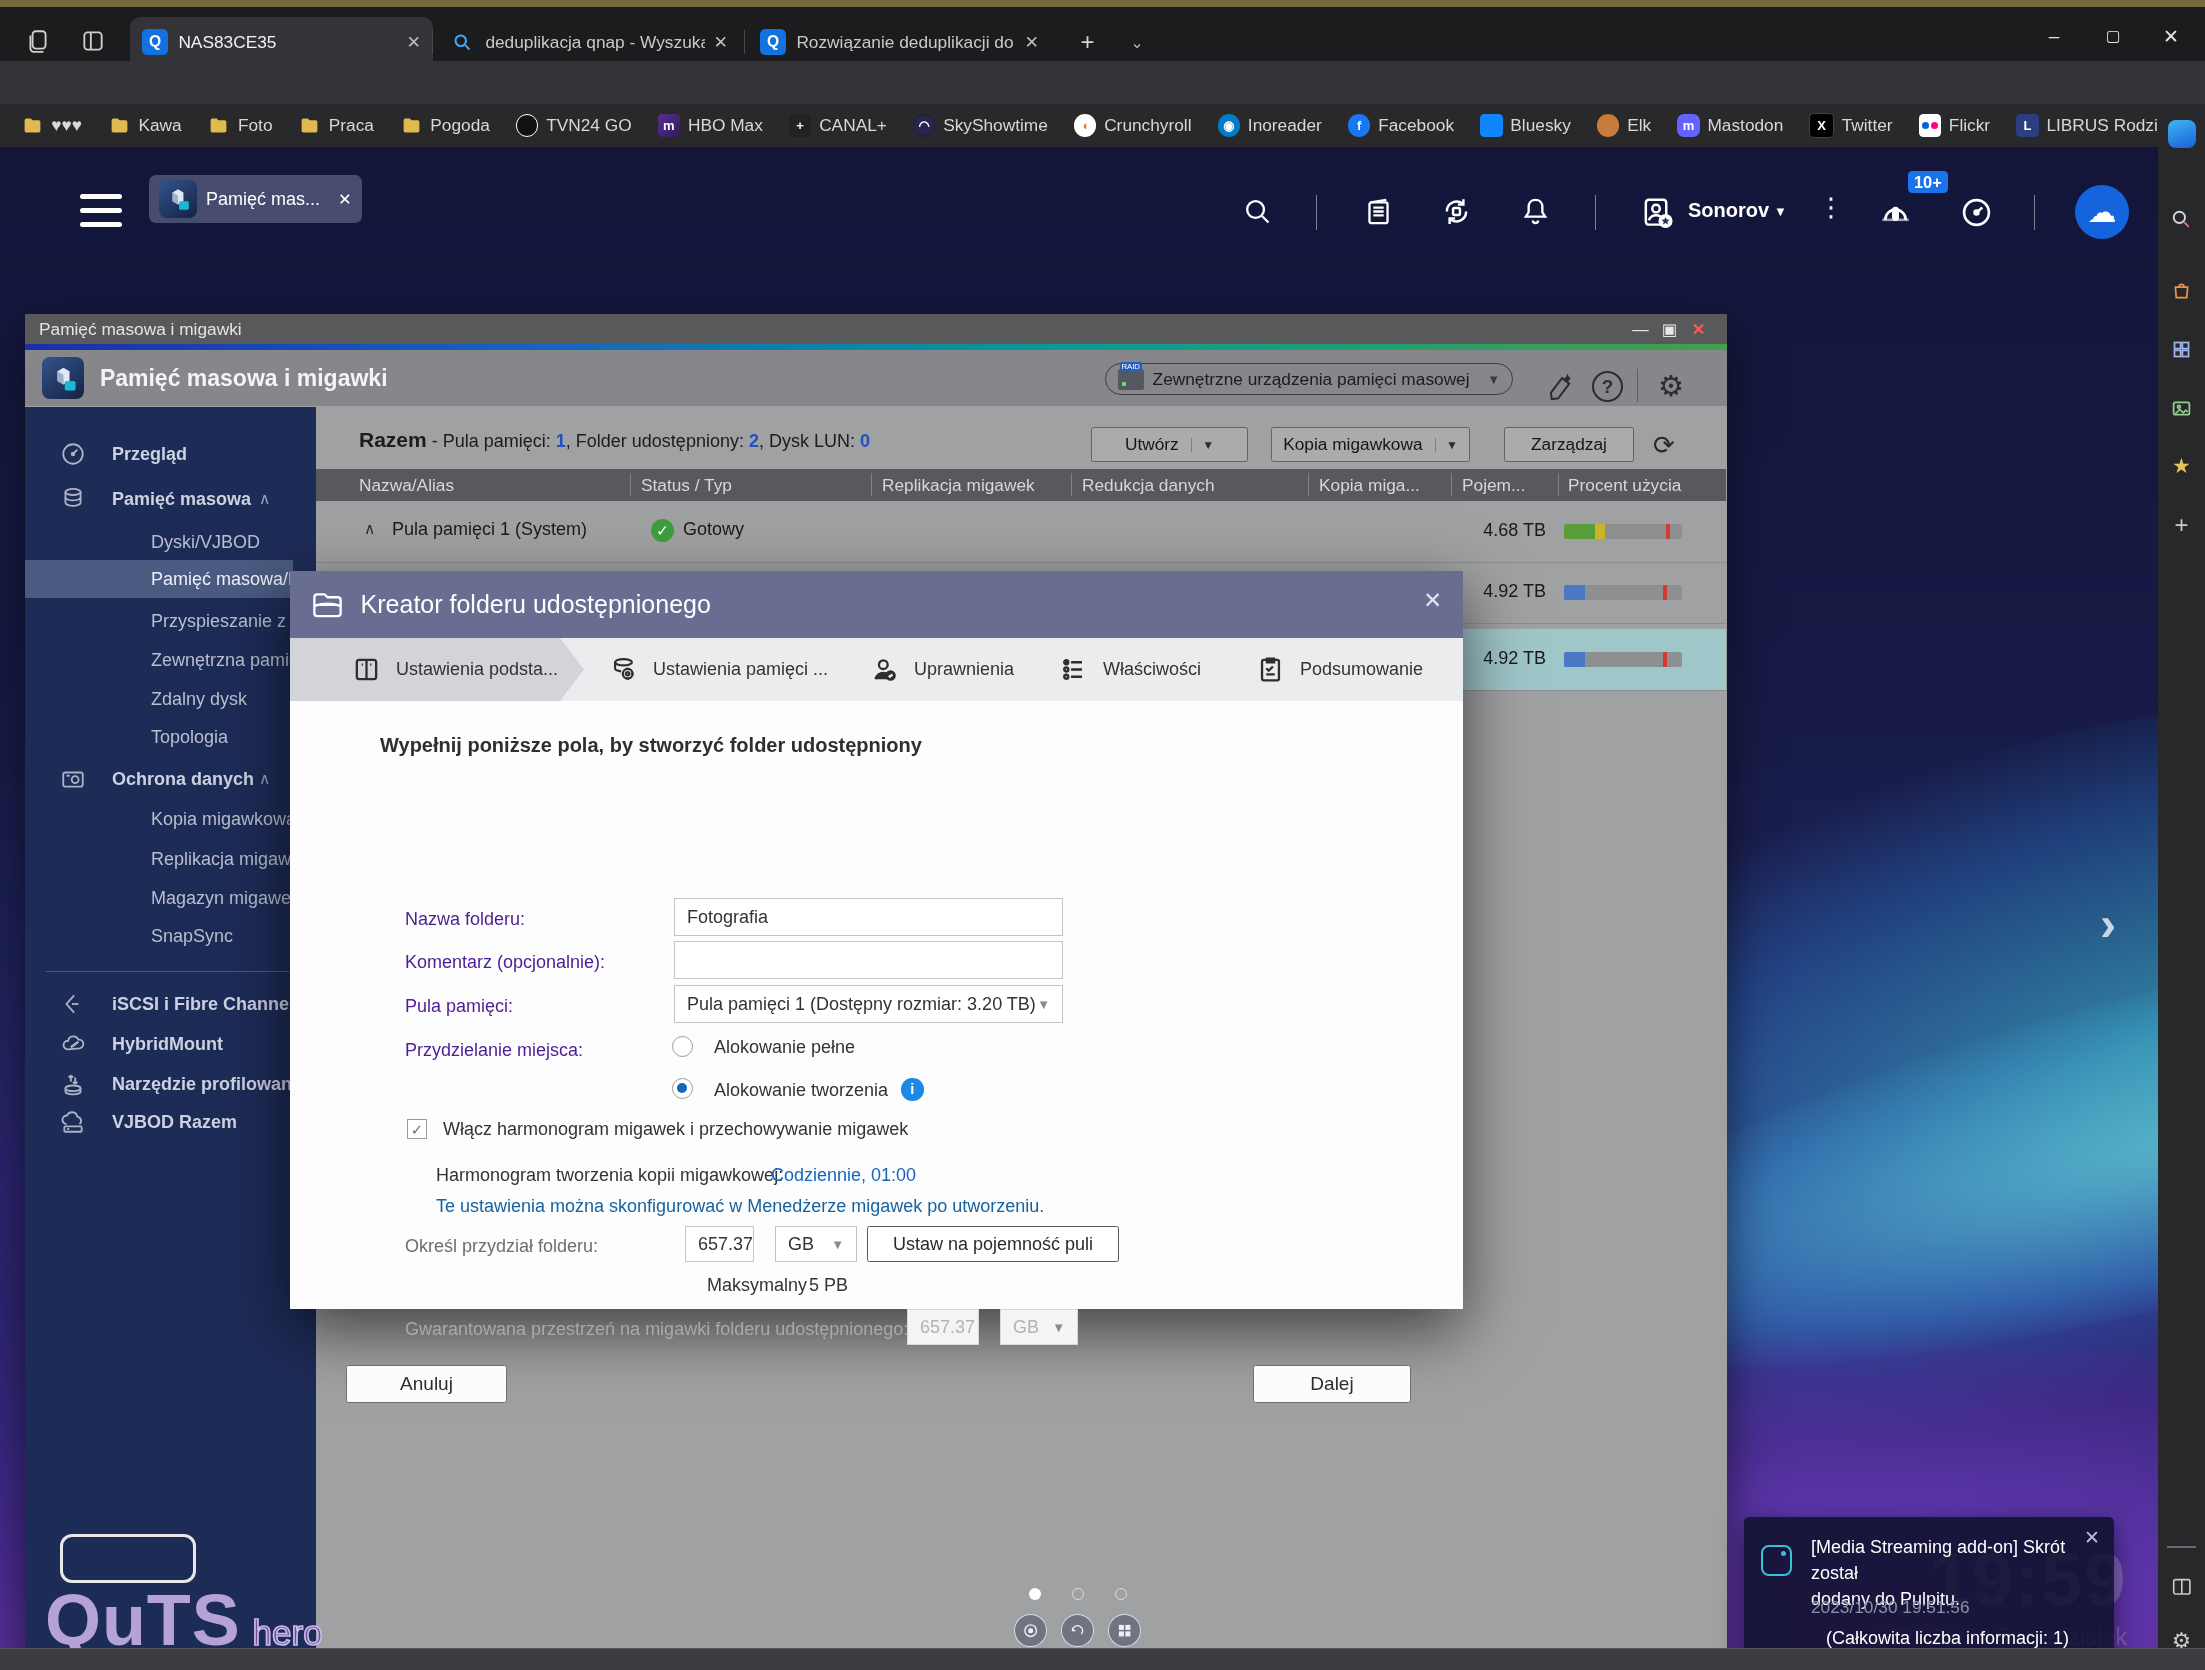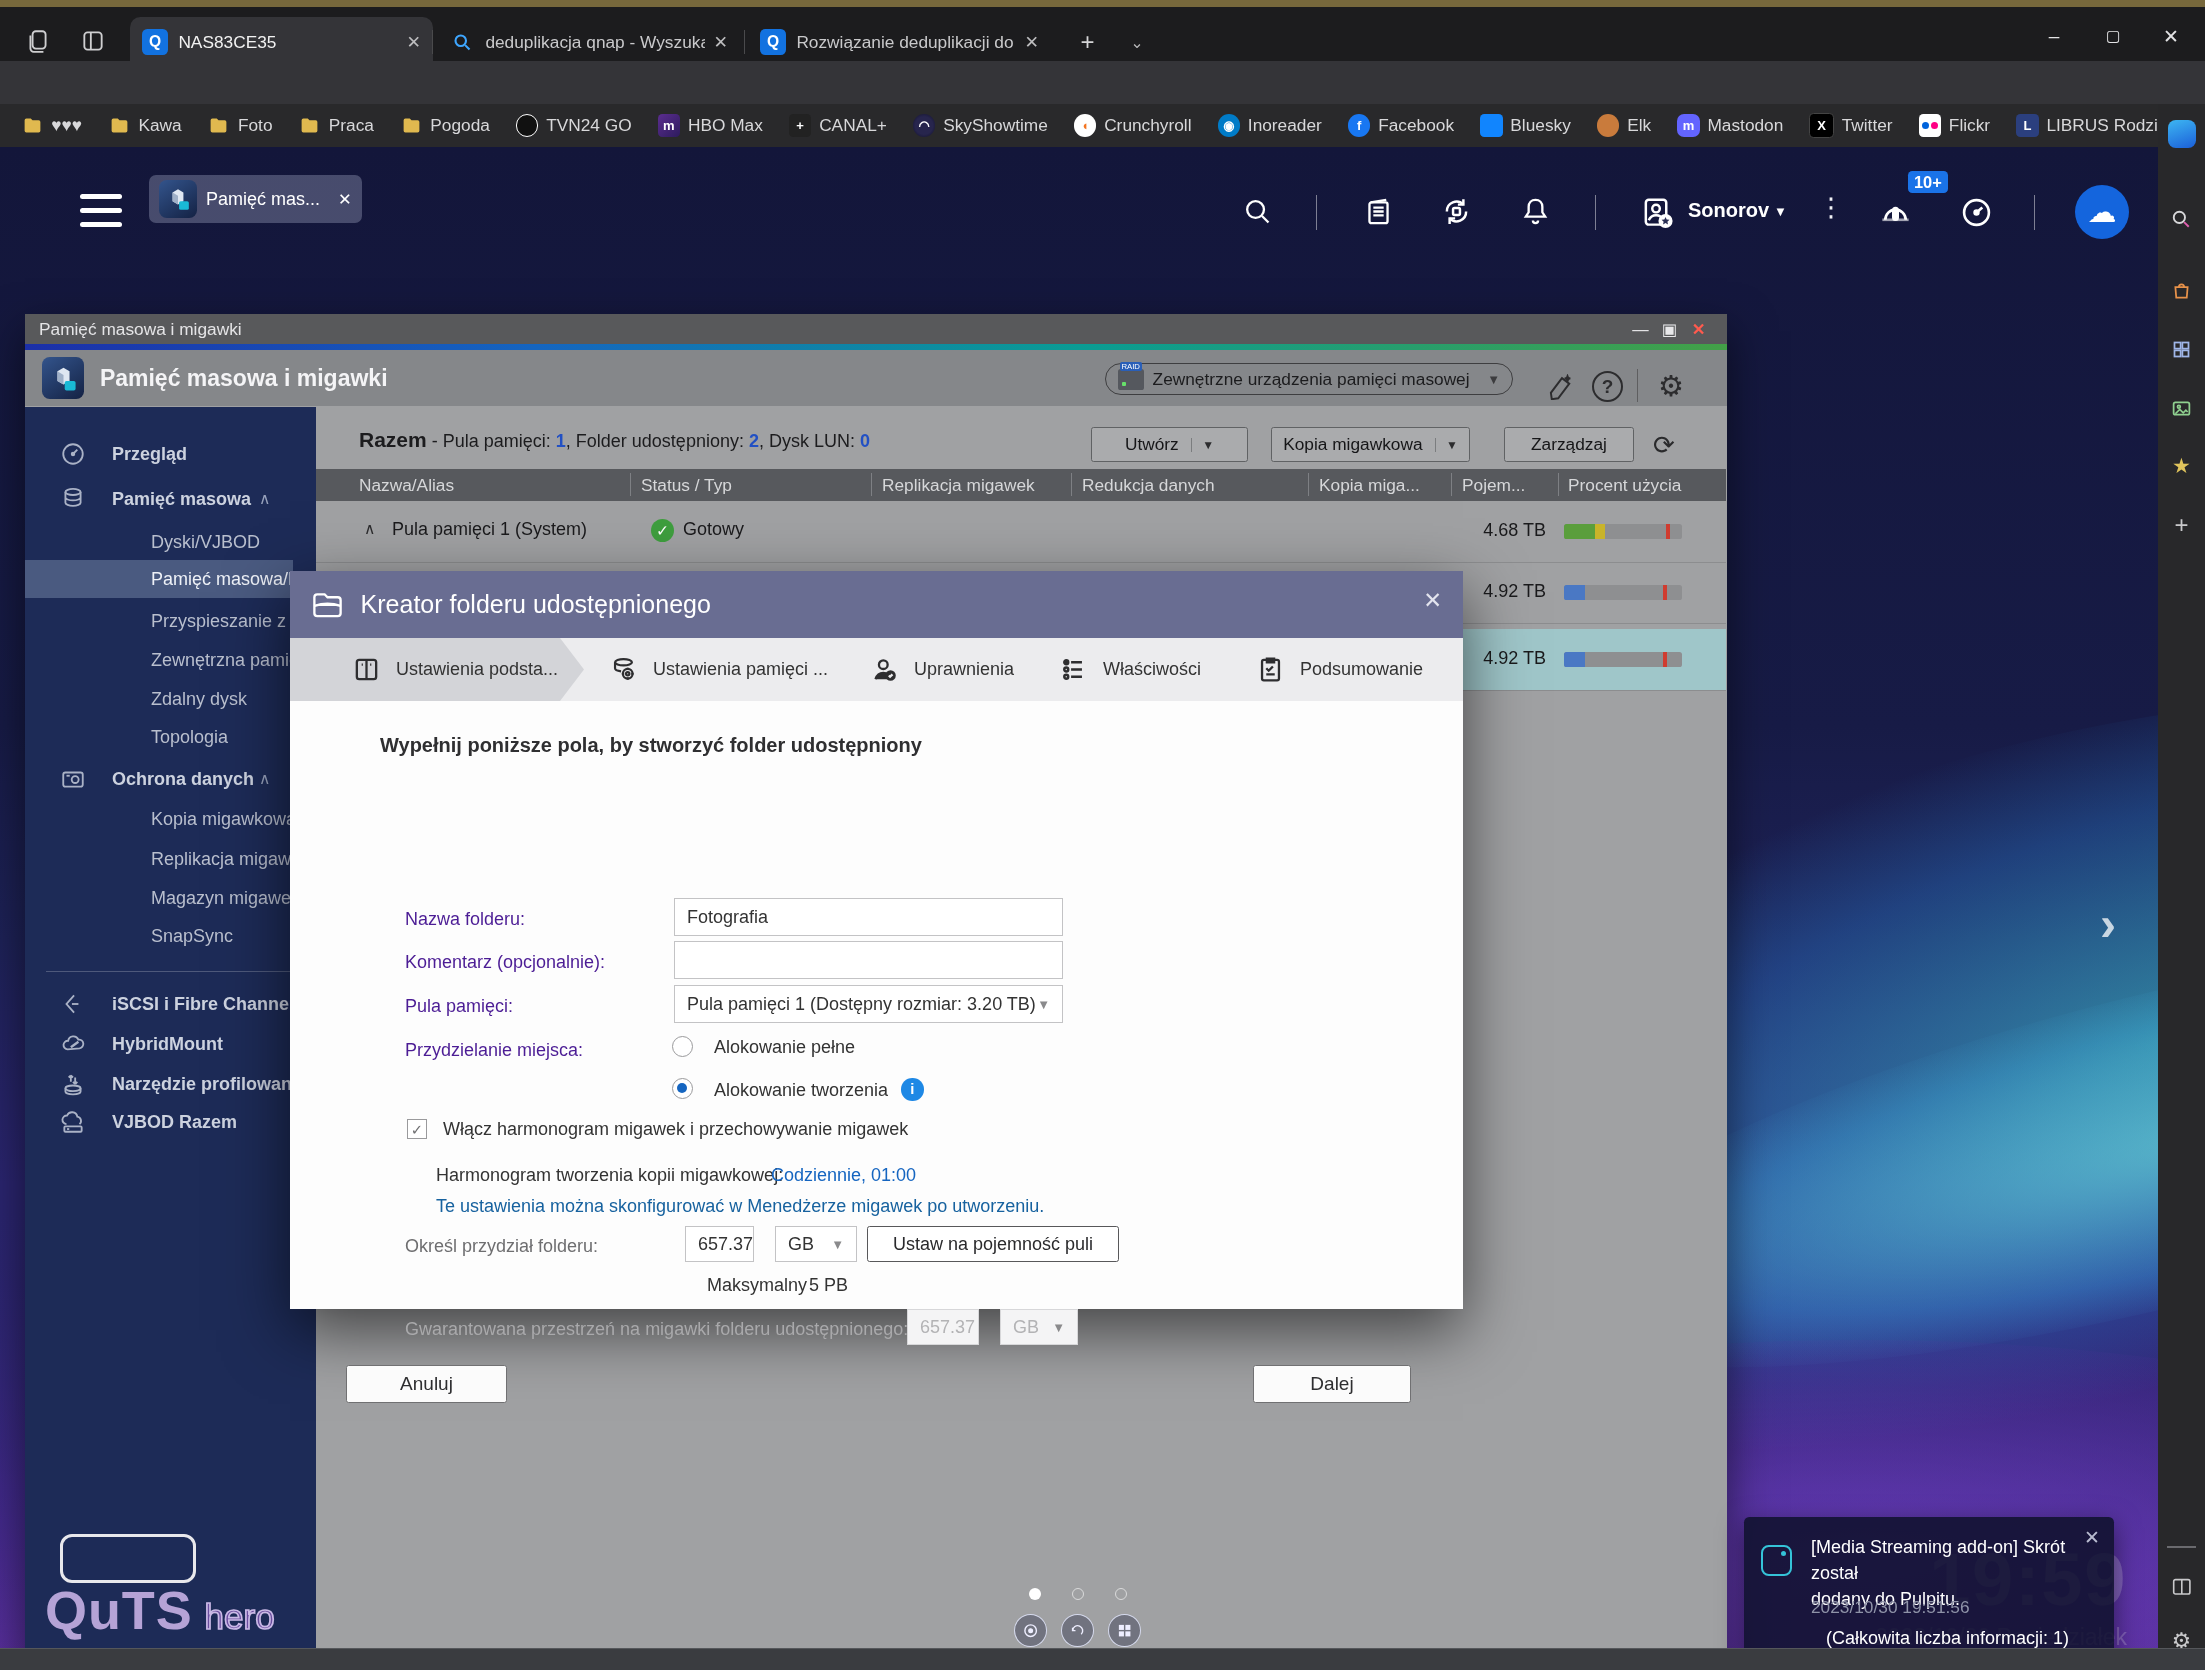--- a/index.html
+++ b/index.html
@@ -152,21 +152,21 @@
   .wbtn{position:absolute;height:38px;background:#fbfbfb;border:0.9px solid #707072;border-radius:2.6px;font-size:19px;
     color:#2e2e30;display:flex;align-items:center;justify-content:center;box-sizing:border-box;}
   .setbtn{position:absolute;height:36px;background:#fff;border:1.7px solid #58585a;border-radius:2.6px;font-size:18px;
     color:#2a2a2c;display:flex;align-items:center;justify-content:center;box-sizing:border-box;}
 
   
   #dots .dot{position:absolute;width:12px;height:12px;border-radius:50%;}
   .circlebtn{position:absolute;width:33px;height:33px;border-radius:50%;border:1.7px solid rgba(230,235,255,0.85);
     background:rgba(25,28,60,0.35);color:#eef;display:flex;align-items:center;justify-content:center;box-sizing:border-box;}
   #logo{left:45px;top:1432px;color:#b5a3d6;}
-  #logo .main{font-size:54px;font-weight:bold;letter-spacing:0.9px;}
+  #logo .main{font-size:72px;font-weight:bold;letter-spacing:0.9px;}
   #logo .sub{font-size:35px;font-weight:normal;color:#6a4d9e;-webkit-text-stroke:1.7px #c9b9e6;margin-left:12px;}
   #clockbox{left:1807px;top:1390px;width:320px;text-align:right;color:rgba(255,255,255,0.22);}
   #clockbox .time{font-size:74px;font-weight:bold;letter-spacing:1.7px;}
   #clockbox .date{font-size:23px;margin-top:1.7px;}
   #toast{left:1744px;top:1370px;width:370px;height:148px;background:rgba(15,17,44,0.88);border-radius:5.2px;
     box-shadow:0 8.6px 26px rgba(0,0,0,0.5);color:#fff;font-size:18px;}
   #toast .tic{position:absolute;left:17.3px;top:28px;width:31px;height:31px;border:2.6px solid #35c3d8;border-radius:7.8px;box-sizing:border-box;}
   #toast .tic::after{content:"";position:absolute;right:4.3px;top:4.3px;width:5.2px;height:5.2px;background:#35c3d8;border-radius:50%;}
   #toast .x{position:absolute;right:14px;top:8.6px;color:#b9bcd0;font-size:19px;}
   #toast .l1{position:absolute;left:67px;top:17.3px;width:277px;line-height:26px;}

